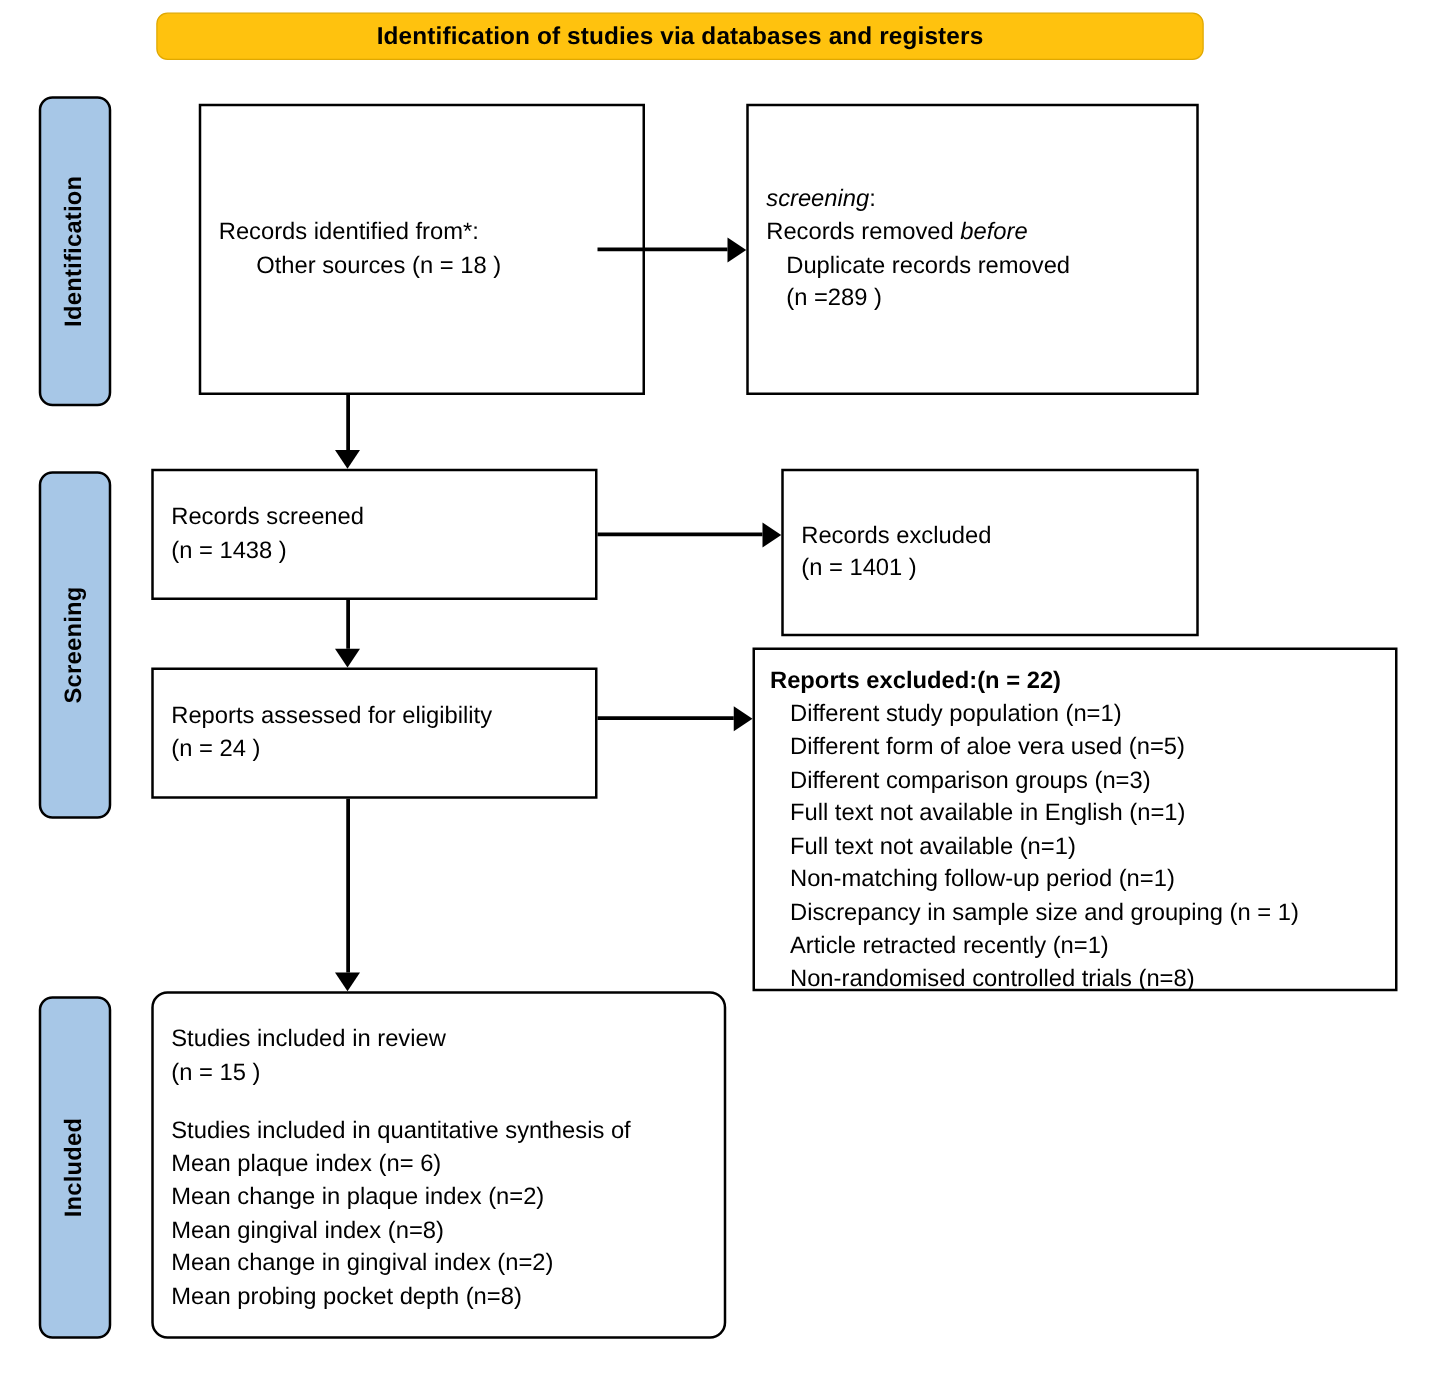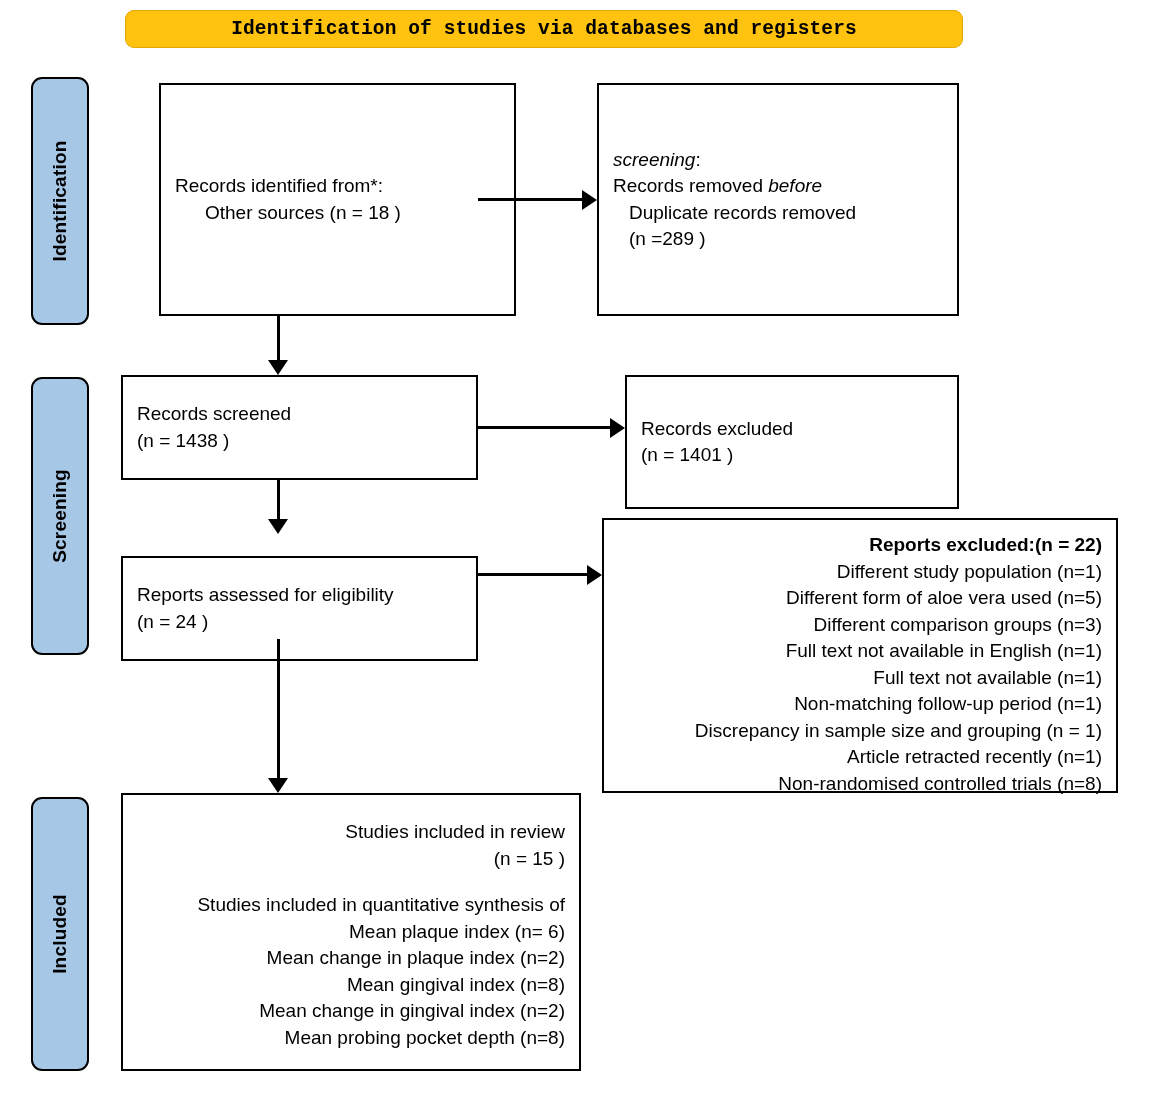--- a/index.html
+++ b/index.html
@@ -63,21 +63,20 @@
     border: 2.5px solid #000000;
     box-sizing: border-box;
     display: flex;
     flex-direction: column;
     justify-content: center;
     padding: 6px 14px;
   }
   .flow-box.top-align {
     justify-content: flex-start;
     padding-top: 12px;
-    align-items: flex-end;
   }
   .flow-line {
     font-size: 19px;
     line-height: 26.5px;
     white-space: pre;
     color: #000;
   }
   .flow-line.indent { padding-left: 30px; }
   .flow-line.indent-sm { padding-left: 16px; }
   .flow-line.bold { font-weight: bold; }
@@ -107,21 +106,21 @@
     border-top: 10px solid transparent;
     border-bottom: 10px solid transparent;
     border-left: 15px solid #000000;
   }
 </style>
 </head>
 <body>
 
 <div id="canvas">
 
-  <div class="phase-banner" style="left:125px; top:10px; width:838px; height:38px;font-family:Liberation Mono, monospace;">
+  <div class="phase-banner" style="left:125px; top:10px; width:838px; height:38px;">
     <span>Identification of studies via databases and registers</span>
   </div>
 
   <div class="stage-label" style="left:31px; top:77px; width:58px; height:248px;">
     <span>Identification</span>
   </div>
 
   <div class="stage-label" style="left:31px; top:377px; width:58px; height:278px;">
     <span>Screening</span>
   </div>
@@ -145,39 +144,39 @@
   <div class="flow-box" style="left:121px; top:375px; width:357px; height:105px;">
     <div class="flow-line">Records screened</div>
     <div class="flow-line">(n = 1438 )</div>
   </div>
 
   <div class="flow-box" style="left:625px; top:375px; width:334px; height:134px;">
     <div class="flow-line">Records excluded</div>
     <div class="flow-line">(n = 1401 )</div>
   </div>
 
-  <div class="flow-box" style="left:121px; top:556px; width:357px; height:105px;">
+  <div class="flow-box" style="left:121px; top:534px; width:357px; height:105px;">
     <div class="flow-line">Reports assessed for eligibility</div>
     <div class="flow-line">(n = 24 )</div>
   </div>
 
   <div class="flow-box top-align" style="left:602px; top:518px; width:516px; height:275px; padding-left:12px;">
     <div class="flow-line bold">Reports excluded:(n = 22)</div>
     <div class="flow-line indent-sm">Different study population (n=1)</div>
     <div class="flow-line indent-sm">Different form of aloe vera used (n=5)</div>
     <div class="flow-line indent-sm">Different comparison groups (n=3)</div>
     <div class="flow-line indent-sm">Full text not available in English (n=1)</div>
     <div class="flow-line indent-sm">Full text not available (n=1)</div>
     <div class="flow-line indent-sm">Non-matching follow-up period (n=1)</div>
     <div class="flow-line indent-sm">Discrepancy in sample size and grouping (n = 1)</div>
     <div class="flow-line indent-sm">Article retracted recently (n=1)</div>
     <div class="flow-line indent-sm">Non-randomised controlled trials (n=8)</div>
   </div>
 
-  <div class="flow-box top-align" style="left:121px; top:793px; width:460px; height:278px; padding-top:24px;">
+  <div class="flow-box top-align" style="left:121px; top:793px; width:460px; height:278px; padding-top:24px;border-radius:13px;">
     <div class="flow-line">Studies included in review</div>
     <div class="flow-line">(n = 15 )</div>
     <div class="flow-line spacer"></div>
     <div class="flow-line">Studies included in quantitative synthesis of</div>
     <div class="flow-line">Mean plaque index (n= 6)</div>
     <div class="flow-line">Mean change in plaque index (n=2)</div>
     <div class="flow-line">Mean gingival index (n=8)</div>
     <div class="flow-line">Mean change in gingival index (n=2)</div>
     <div class="flow-line">Mean probing pocket depth (n=8)</div>
   </div>

